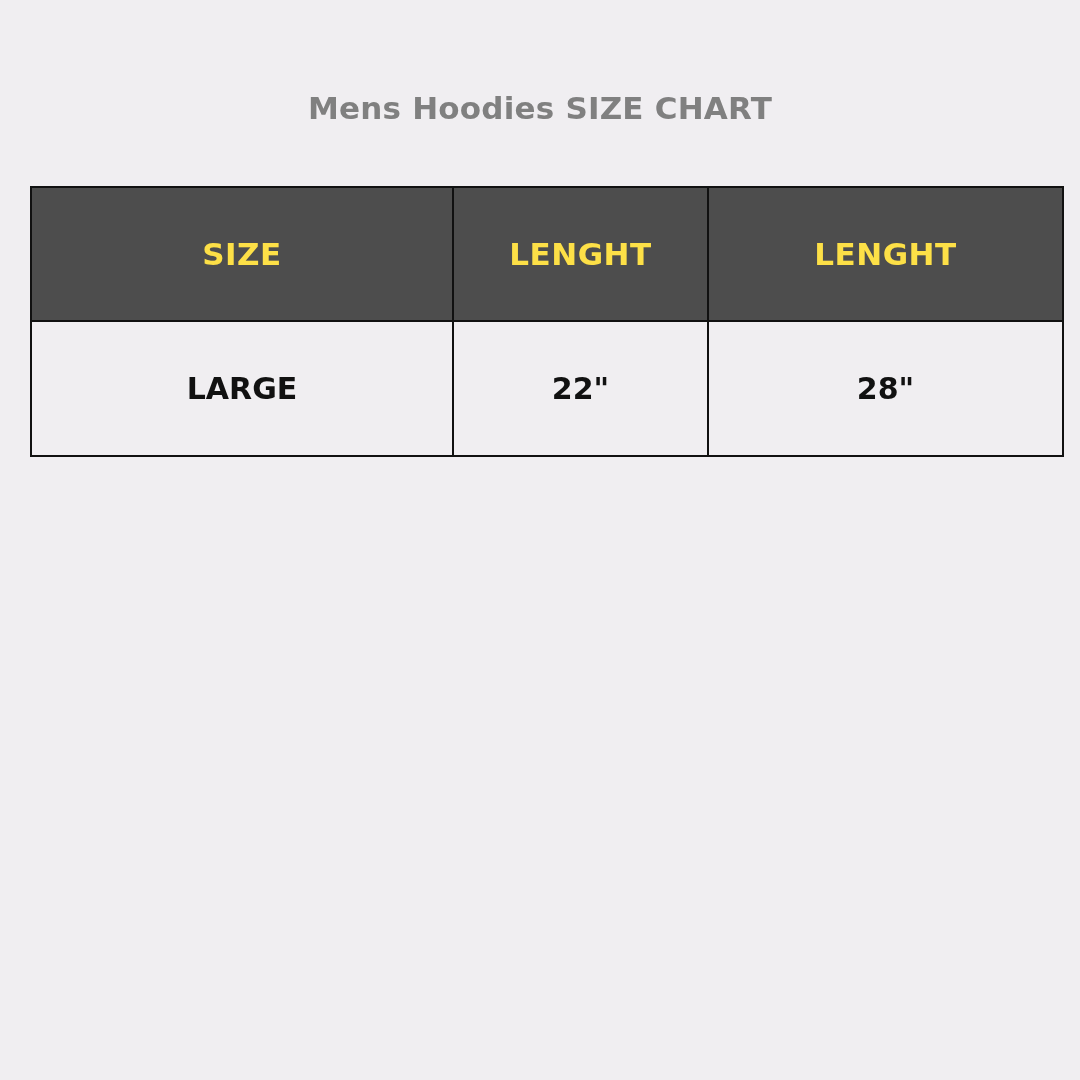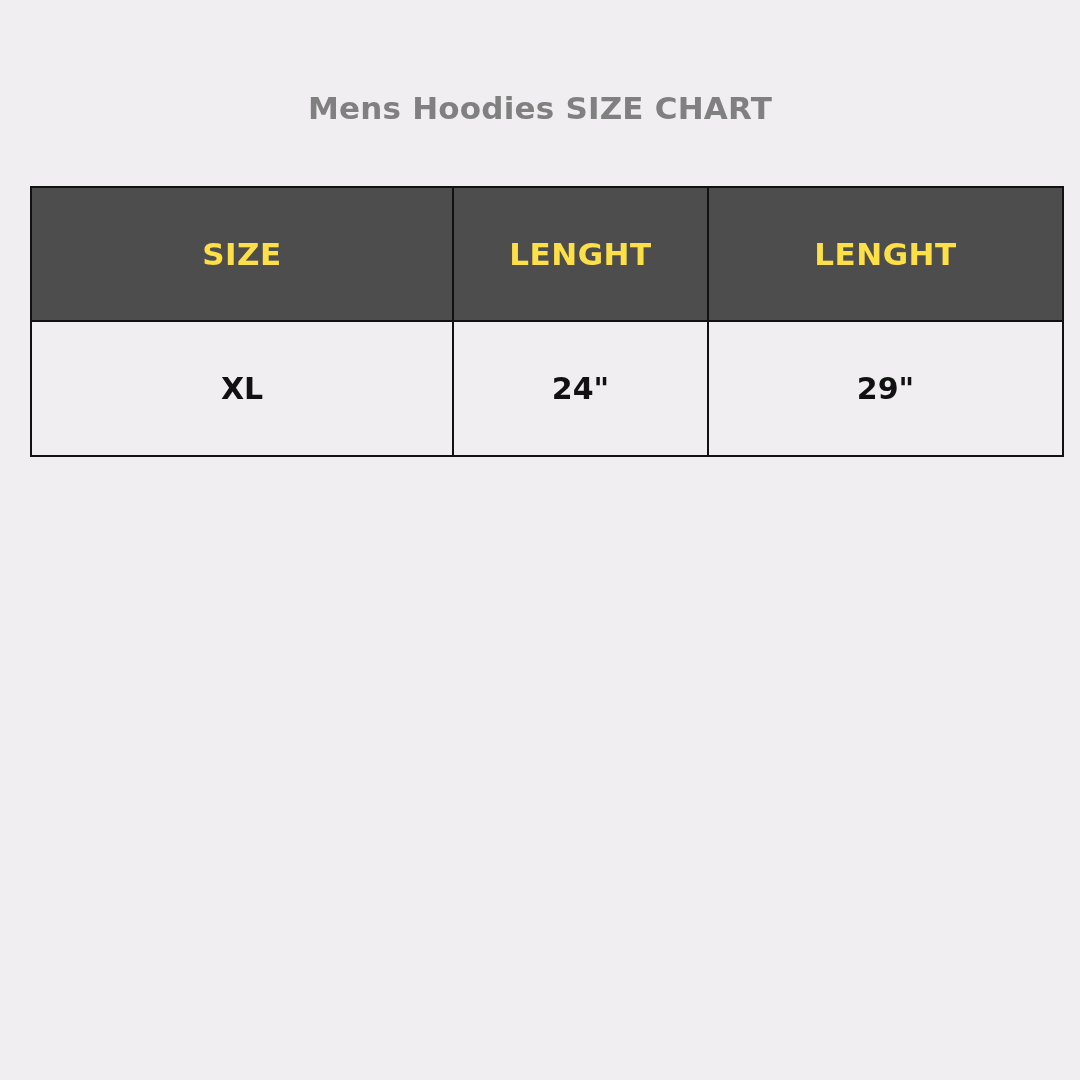--- a/index.html
+++ b/index.html
@@ -79,21 +79,21 @@
     <table class="size-table">
       <thead>
         <tr>
           <th class="col-size">SIZE</th>
           <th class="col-chest">LENGHT</th>
           <th class="col-length">LENGHT</th>
         </tr>
       </thead>
       <tbody>
         <tr>
-          <td class="col-size">XL</td>
-          <td class="col-chest">24"</td>
-          <td class="col-length">29"</td>
+          <td class="col-size">LARGE</td>
+          <td class="col-chest">22"</td>
+          <td class="col-length">28"</td>
         </tr>
       </tbody>
     </table>
   </div>
 
 </div>
 
 </body></html>

